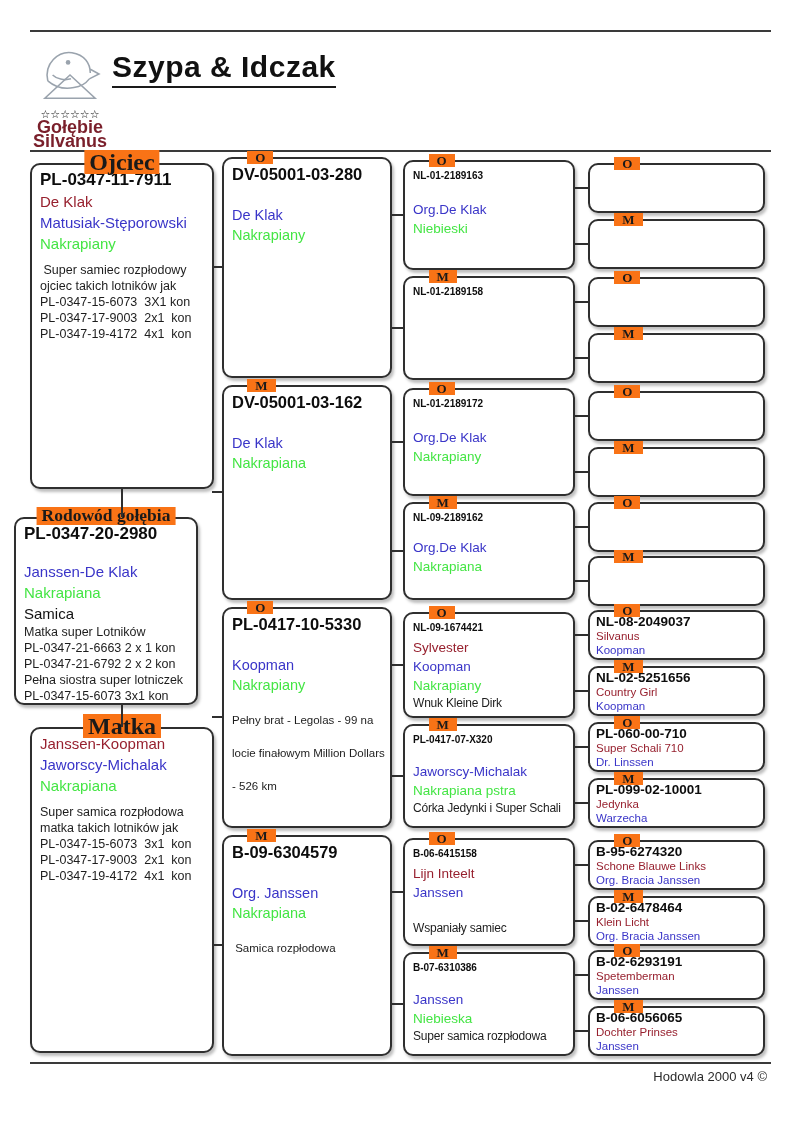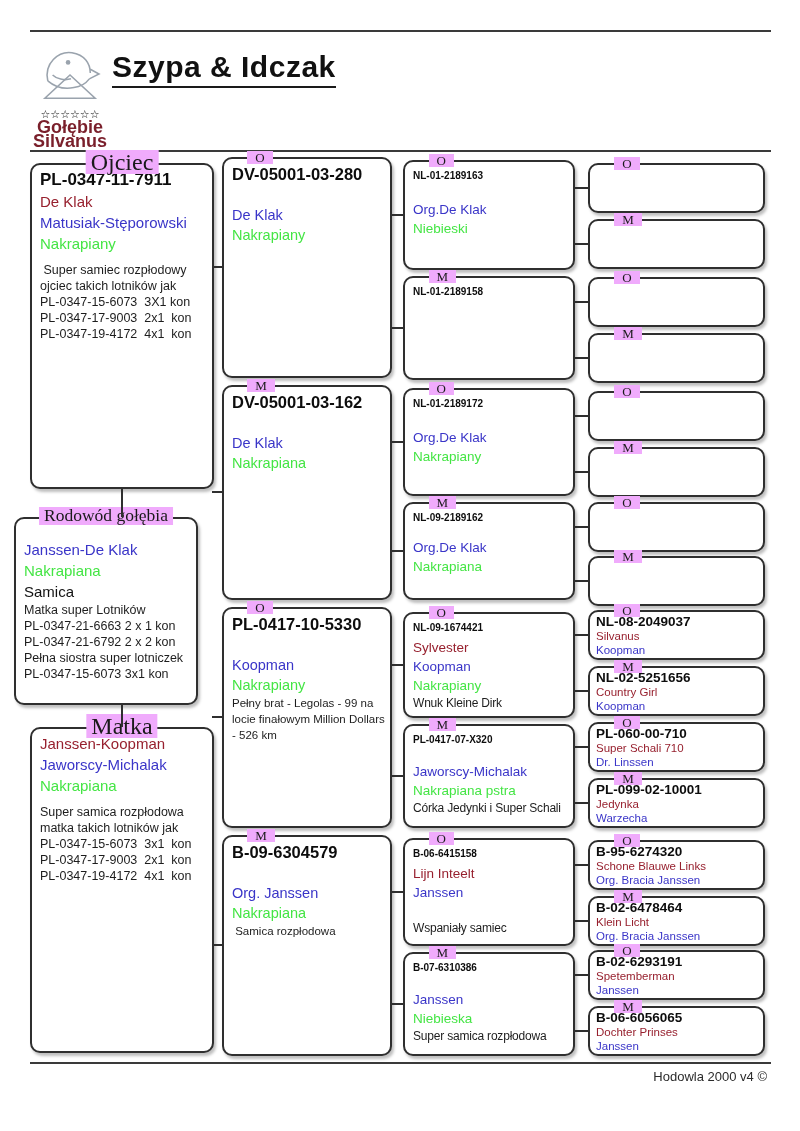--- a/index.html
+++ b/index.html
@@ -2,40 +2,40 @@
 <html><head>
 <meta charset="utf-8">
 <style>
   html,body{margin:0;padding:0;background:#fff;}
   .page{position:relative;width:800px;height:1131px;background:#fff;overflow:hidden;
         font-family:"Liberation Sans",sans-serif;color:#111;}
   .hr{position:absolute;left:30px;width:741px;height:2px;background:#3a3a3a;}
   
   .box{position:absolute;background:#fff;border:2px solid #2f2f2f;border-radius:10px;
        box-shadow:2px 3px 3px #bfbfbf;box-sizing:border-box;}
-  .leg{position:absolute;background:#f0abfc;padding:0 5px;line-height:1;white-space:nowrap;
-       font-family:"Liberation Serif",serif;font-weight:normal;color:#1a1a1a;}
+  .leg{position:absolute;background:#f97316;padding:0 5px;line-height:1;white-space:nowrap;
+       font-family:"Liberation Serif",serif;font-weight:bold;color:#1a1a1a;}
   .legBig{font-size:24px;top:-15px;left:50%;transform:translateX(-50%);}
   .legMid{font-size:17.5px;top:-12px;left:50%;transform:translateX(-50%);}
   .legOM{font-size:13px;top:-8px;left:14%;padding:0 8px;}
   .ring{font-weight:bold;color:#0d0d0d;white-space:pre;}
   .red{color:#97202e;}
   .blue{color:#3a35c8;}
   .green{color:#44e544;}
   .blk{color:#111;}
   .note{color:#1d1d1d;white-space:pre-wrap;}
   
   .c1{padding:4px 5px 0 8px;}
   .c1 .ring{font-size:17px;line-height:22px;}
   .c1 .nm{font-size:15px;line-height:21px;}
   .c1 .note{font-size:12.5px;line-height:16px;}
   .c2{padding:4px 5px 0 8px;}
   .c2 .ring{font-size:16.5px;line-height:22px;}
   .c2 .nm{font-size:14.5px;line-height:20px;}
-  .c2 .note{font-size:11.5px;line-height:16px;}
+  .c2 .note{font-size:11.5px;line-height:16px;margin-top:17px;}
   .c3{padding:4px 4px 0 8px;}
   .c3 .ring{font-size:10px;line-height:20px;}
   .c3 .nm{font-size:13.5px;line-height:19px;}
   .c3 .note{font-size:12px;line-height:16px;letter-spacing:-0.2px;}
   .c4{padding:2px 3px 0 6px;}
   .c4 .ring{font-size:13.5px;line-height:16px;}
   .c4 .nm{font-size:11.5px;line-height:13.5px;}
   
   .tick{position:absolute;height:2px;background:#2f2f2f;}
   .vline{position:absolute;width:2px;background:#2f2f2f;}
@@ -84,20 +84,21 @@
     <div style="height:8px"></div>
     <div class="note"> Super samiec rozpłodowy</div>
     <div class="note">ojciec takich lotników jak</div>
     <div class="note">PL-0347-15-6073  3X1 kon</div>
     <div class="note">PL-0347-17-9003  2x1  kon</div>
     <div class="note">PL-0347-19-4172  4x1  kon</div>
   </div>
 
   <div class="box c1" style="left:14px;top:517px;width:184px;height:188px">
     <span class="leg legMid">Rodowód gołębia</span>
+    <div class="ring">PL-0347-20-2980</div>
     <div style="height:16px"></div>
     <div class="nm blue">Janssen-De Klak</div>
     <div class="nm green">Nakrapiana</div>
     <div class="nm blk">Samica</div>
     <div class="note">Matka super Lotników</div>
     <div class="note">PL-0347-21-6663 2 x 1 kon</div>
     <div class="note">PL-0347-21-6792 2 x 2 kon</div>
     <div class="note">Pełna siostra super lotniczek</div>
     <div class="note">PL-0347-15-6073 3x1 kon</div>
   </div>

